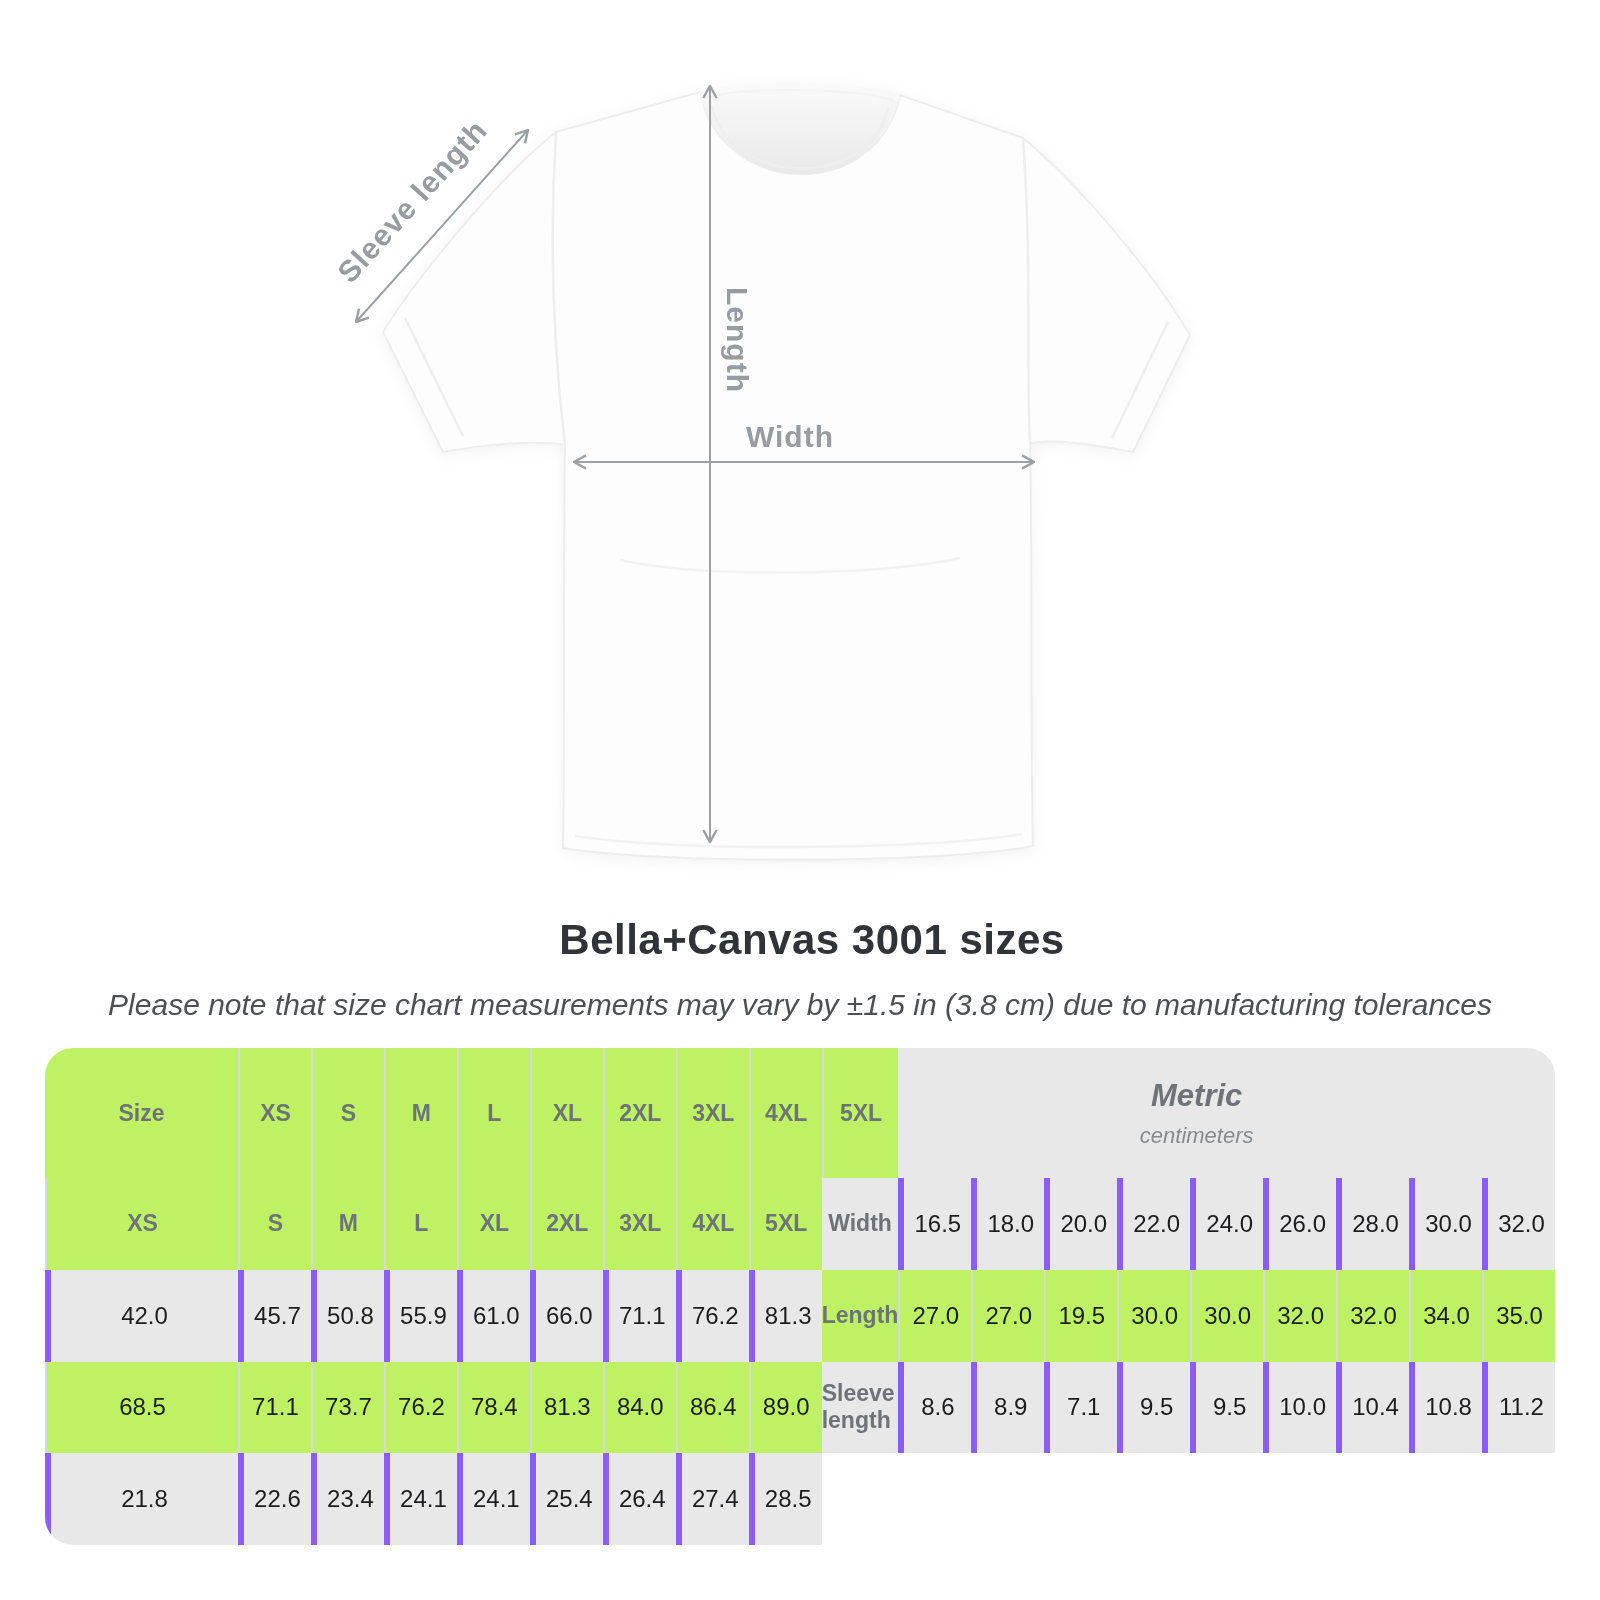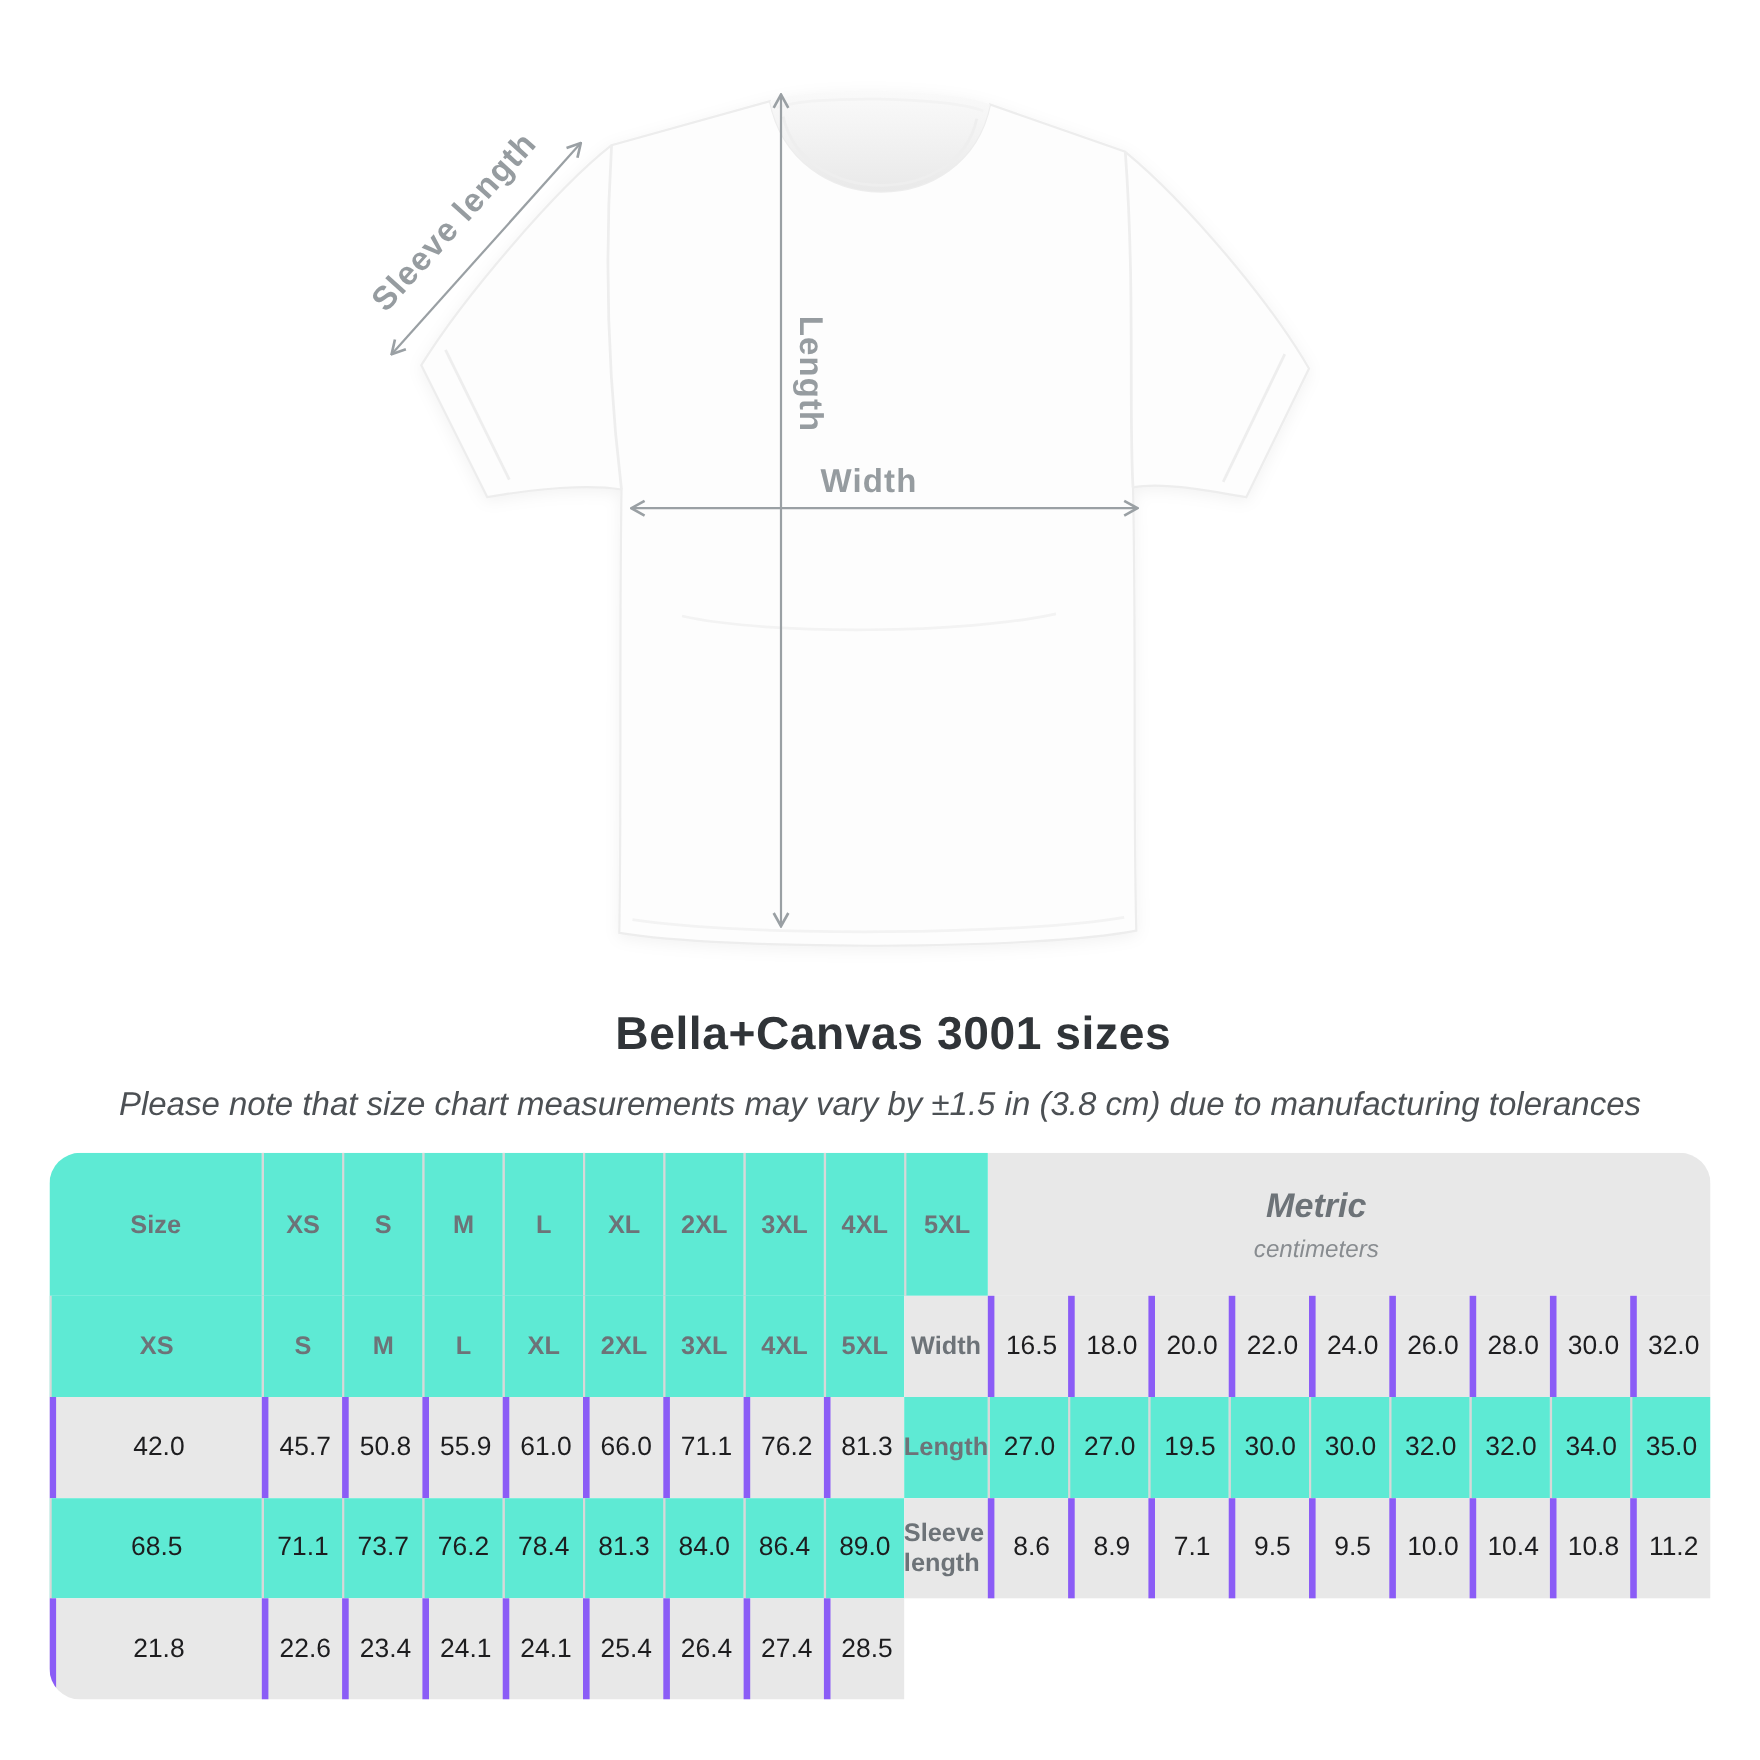--- a/index.html
+++ b/index.html
@@ -16,21 +16,21 @@
         grid-template-rows:130px repeat(4,1fr);}
   .trow{display:contents;}
   .size-table .cell{display:flex;align-items:center;justify-content:center;
         font-size:24px;color:#1d1d1f;}
   .band{background:#e8e8e8;display:flex;flex-direction:column;align-items:center;
         justify-content:center;grid-row:1;}
   .band-i{grid-column:1/11;padding-left:25px;}
   .band-m{grid-column:11/20;padding-right:60px;justify-content:center;}
   .band .bname{font-size:31px;font-weight:bold;font-style:italic;color:#6d7378;}
   .band .bunit{font-size:22px;font-style:italic;color:#888c90;margin-top:9px;}
-  .rw-sizes .cell, .rw-white .cell{background:#5eead4;}
+  .rw-sizes .cell, .rw-white .cell{background:#bef264;}
   .rw-gray .cell{background:#e8e8e8;}
   .rw-sizes .cell + .cell, .rw-white .cell + .cell{border-left:2px solid #d8d8d8;}
   .rw-gray .cell + .cell{border-left:6px solid #8b5cf6;}
   .cell.hd{font-weight:bold;font-size:23px;color:#6d7378;}
   .cell.rowlab{font-weight:bold;font-size:23px;color:#6d7378;}
   .meas-label{font-weight:bold;font-size:30px;fill:#969ca0;letter-spacing:1px;}
   .meas-line{stroke:#9aa0a4;stroke-width:2;fill:none;}
   .shirt-main{fill:#fdfdfd;stroke:#ededed;stroke-width:2;}
   .seam{fill:none;stroke:#eeeeee;stroke-width:2.5;}
   .seam-faint{fill:none;stroke:#f3f3f3;stroke-width:2.5;}

